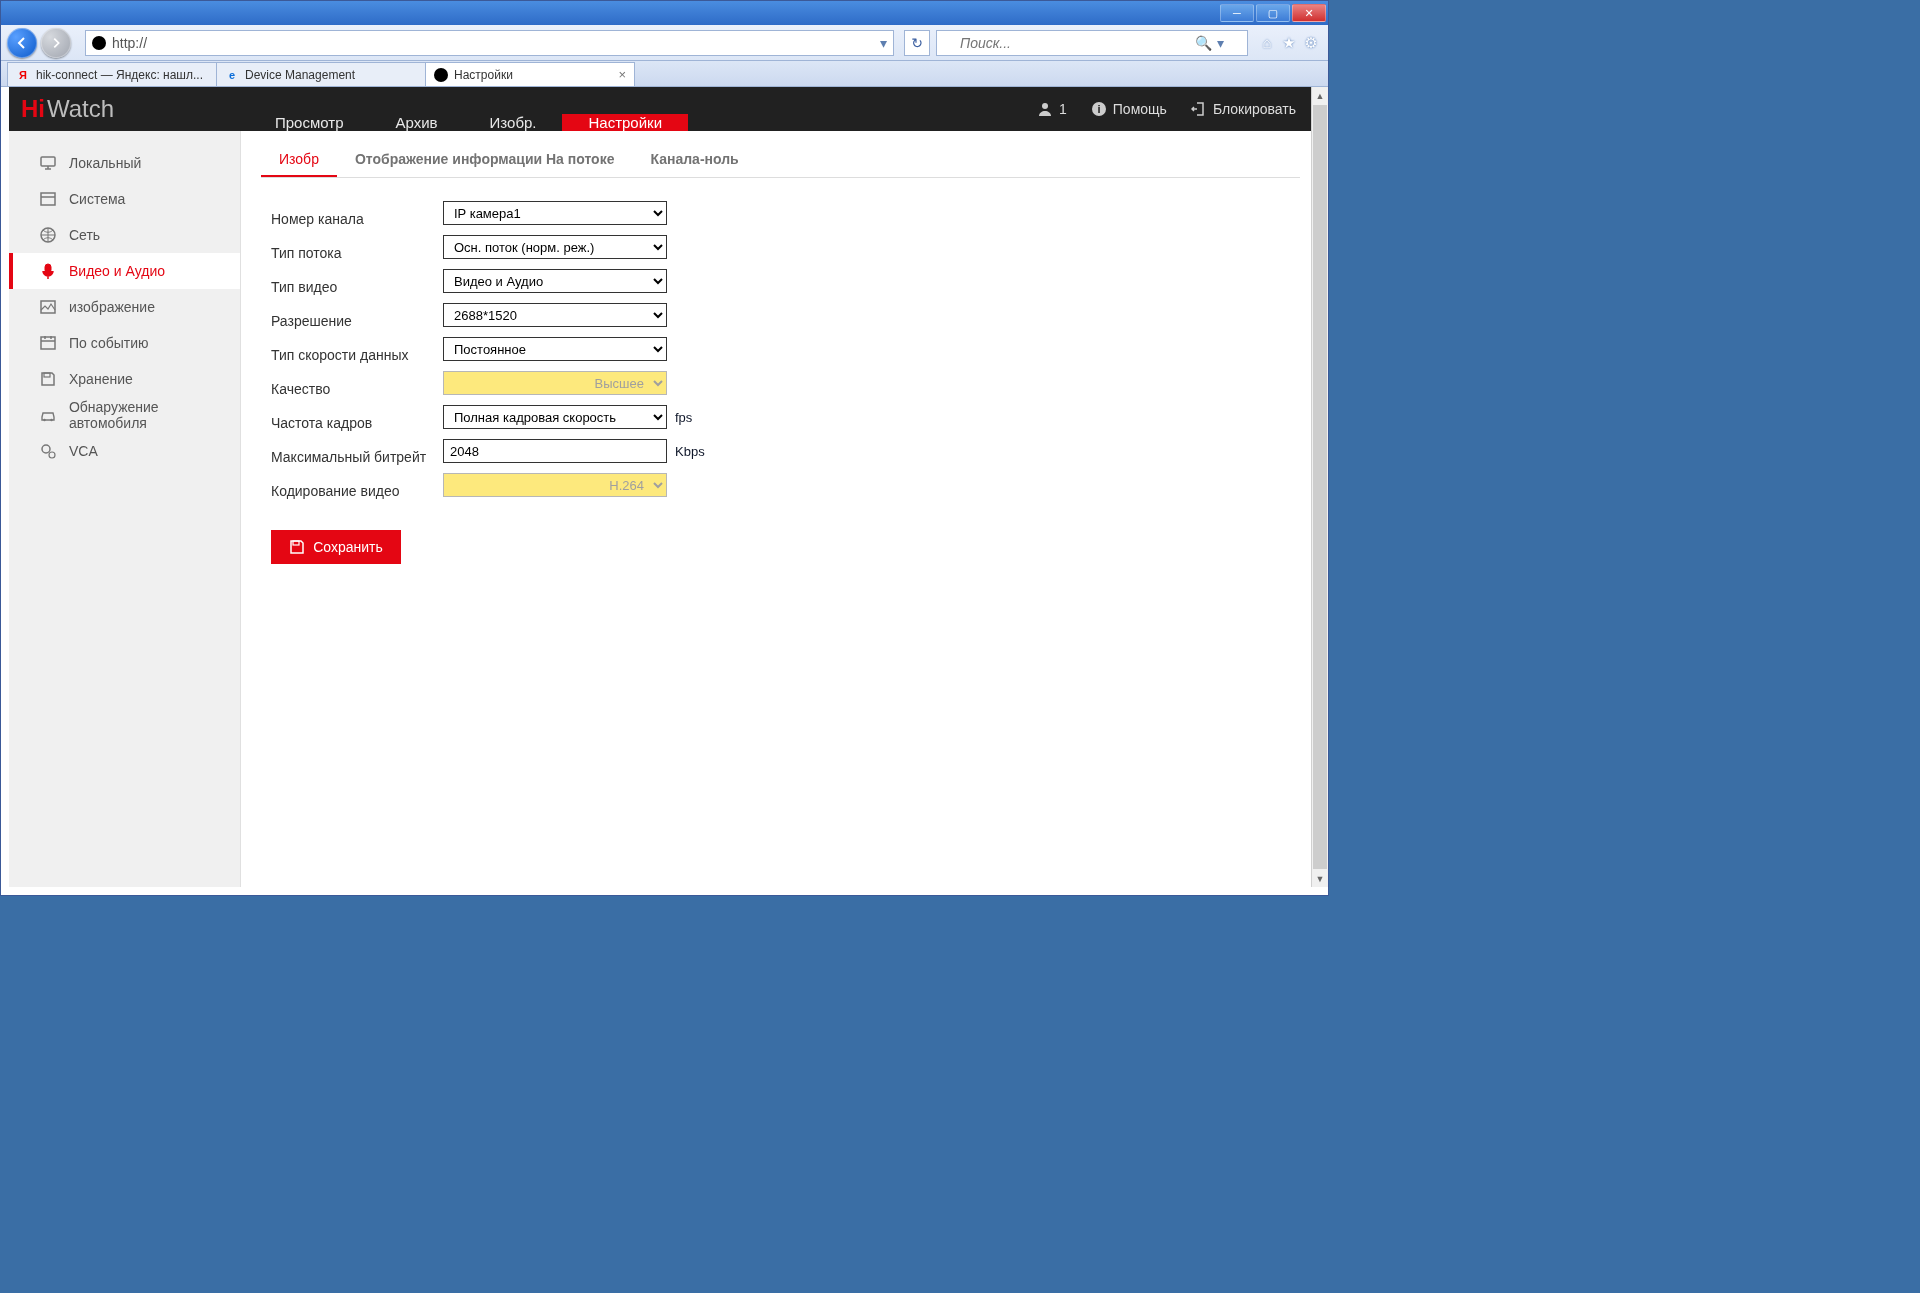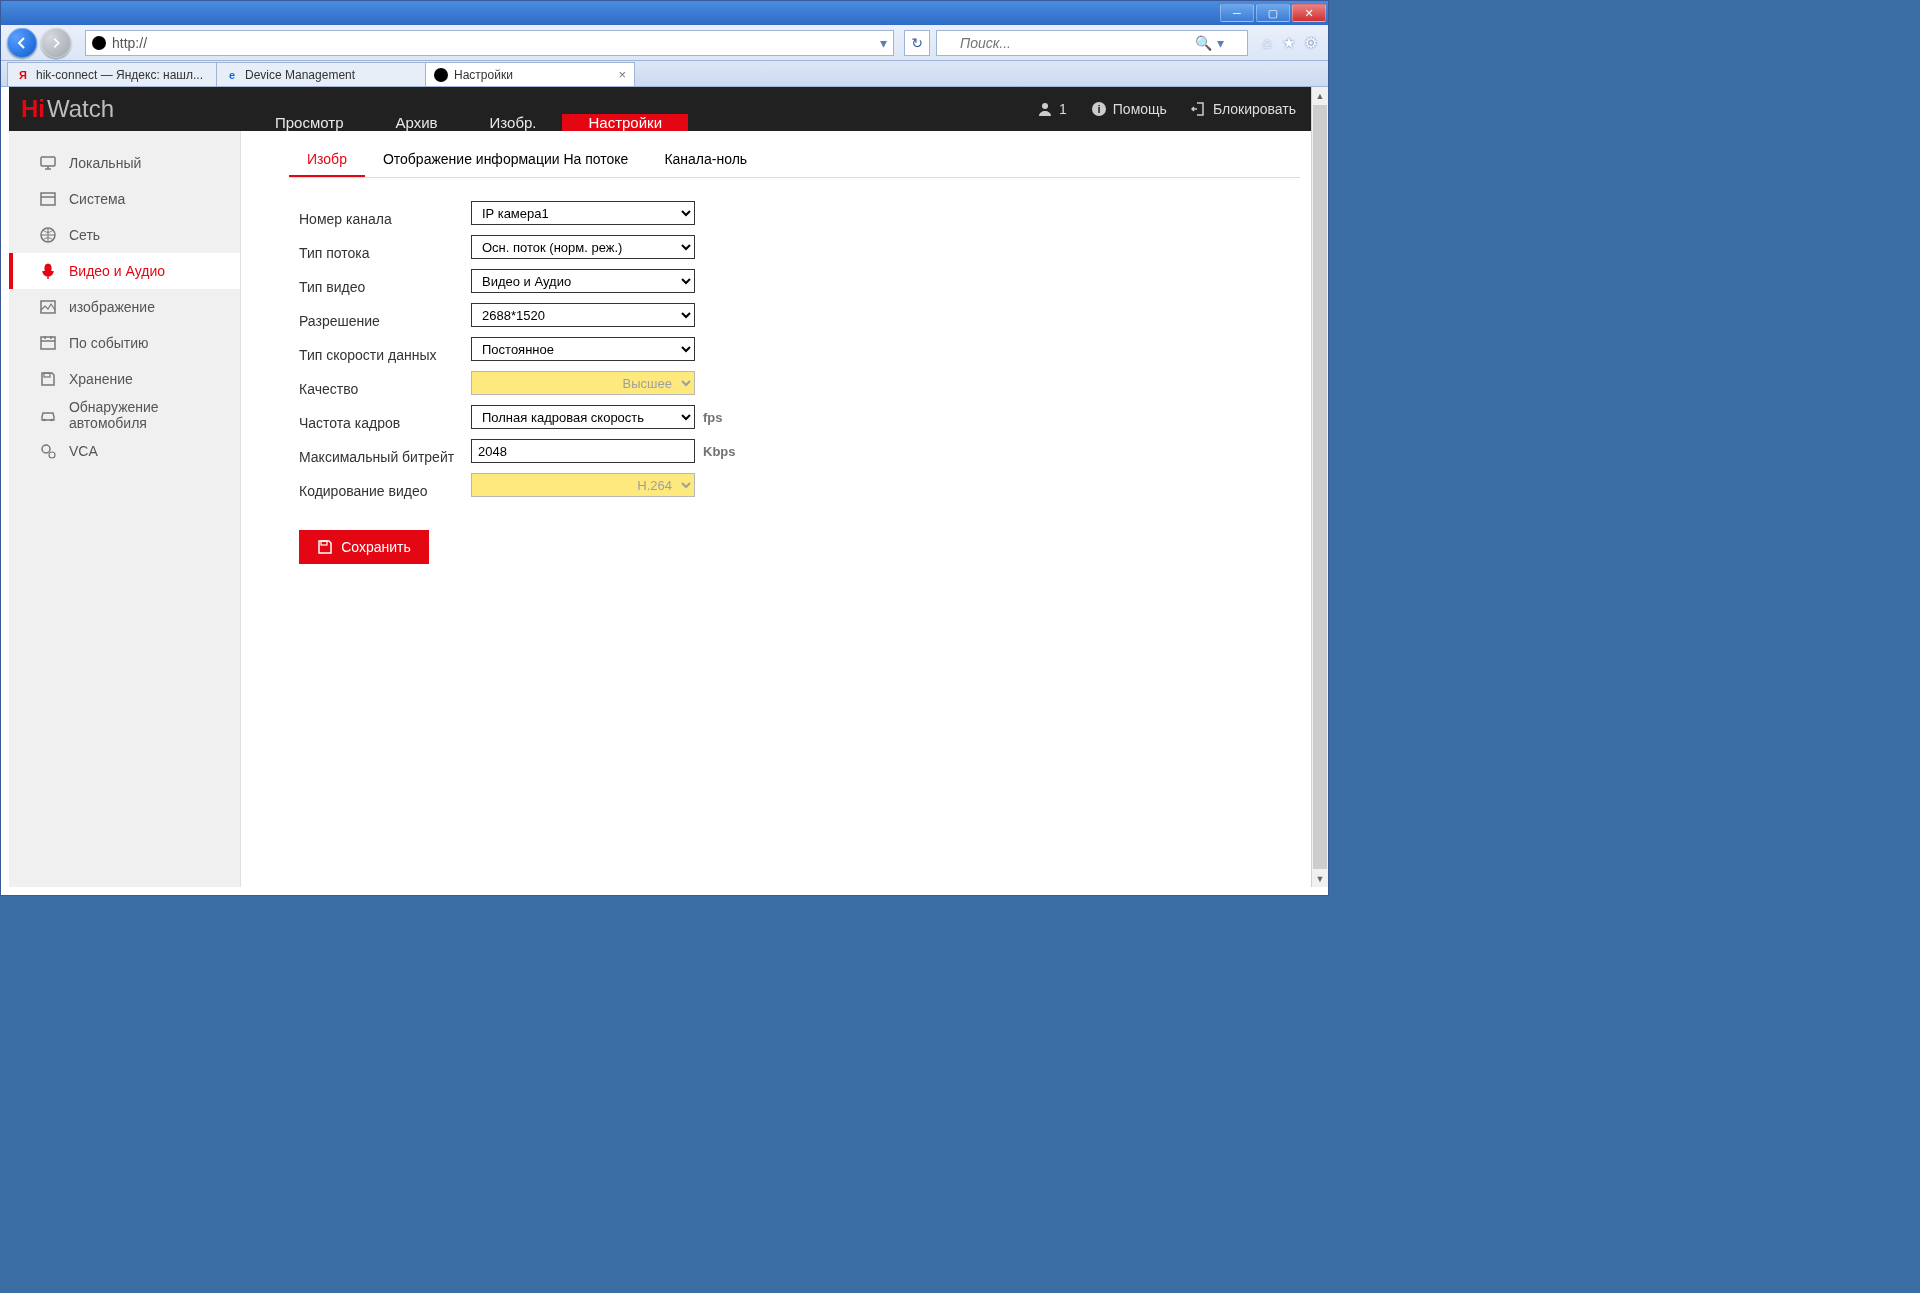--- a/index.html
+++ b/index.html
@@ -41,38 +41,38 @@
 .brand { width:240px; display:flex; align-items:center; padding-left:12px; font-family: "Segoe UI", Arial; }
 .brand-hi { color:#e40613; font-size:24px; font-weight:600; }
 .brand-watch { color:#bdbdbd; font-size:24px; font-weight:300; margin-left:2px; letter-spacing:0px; }
 .mainnav { display:flex; align-items:flex-end; }
 .mainnav a { display:flex; align-items:center; padding:0 26px; color:#e8e8e8; font-size:15px; text-decoration:none; }
 .mainnav a.active { background:#e40613; color:#fff; }
 .hdrright { margin-left:auto; display:flex; align-items:center; padding-right:24px; font-size:14px; color:#ddd; }
 .hdrright .item { display:flex; align-items:center; margin-left:24px; }
 .hdrright .item .ico { margin-right:6px; display:inline-flex; }
 
-.appbody { display:flex; height:calc(100% - 44px);gap:28px; }
+.appbody { display:flex; height:calc(100% - 44px); }
 .sidebar { width:232px; background:#f0f0f0; border-right:1px solid #e0e0e0; padding-top:14px; }
 .sidebar .sitem { display:flex; align-items:center; height:36px; padding-left:24px; color:#555; font-size:14px; border-left:4px solid transparent; cursor:default; }
 .sidebar .sitem.active { color:#e40613; border-left-color:#e40613; background:#fff; font-weight:500; }
 .sidebar .sitem .sico { width:22px; margin-right:10px; display:inline-flex; align-items:center; justify-content:center; }
 .sidebar .sitem.active .sico svg * { stroke:#e40613; fill:#e40613; }
 
 .content { flex:1; padding:0 20px; }
 .subtabs { display:flex; border-bottom:1px solid #ddd; margin-top:10px; }
-.subtabs a { padding:10px 18px 8px; font-size:14px; color:#000000; text-decoration:none; border-bottom:2px solid transparent; }
+.subtabs a { padding:10px 18px 8px; font-size:14px; color:#737373; text-decoration:none; border-bottom:2px solid transparent;font-weight:bold; }
 .subtabs a.active { color:#e40613; border-bottom-color:#e40613; font-weight:500; }
 
 .form { padding:18px 10px; }
 .row { display:flex; align-items:center; height:34px; }
 .row .lbl { width:172px; font-size:14px; color:#333;margin-top:11px; }
 .row select, .row input[type=text] { width:224px; height:24px; border:1px solid #333; padding:0 6px; font-size:13px; background:#fff; }
 .row select.disabled { background:#fde047; color:#777; border-color:#999;text-align:right; }
-.row .unit { margin-left:8px; font-size:13px; color:#737373;font-weight:bold; }
+.row .unit { margin-left:8px; font-size:13px; color:#0f172a; }
 
 .savebtn { margin-top:28px; width:130px; height:34px; background:#e40613; color:#fff; border:0; display:flex; align-items:center; justify-content:center; font-size:14px; cursor:pointer; }
 .savebtn .ico { margin-right:8px; display:inline-flex; }
 
 .scrollbar { position:absolute; right:0; top:86px; bottom:8px; width:17px; background:#f0f0f0; border-left:1px solid #d0d0d0; display:flex; flex-direction:column; }
 .sbbtn { height:17px; background:#f0f0f0; display:flex;align-items:center;justify-content:center;color:#666;font-size:9px; }
 .sbthumb { flex:1; background:#cdcdcd; margin:1px; }
 
 svg { display:block; }
 </style>

